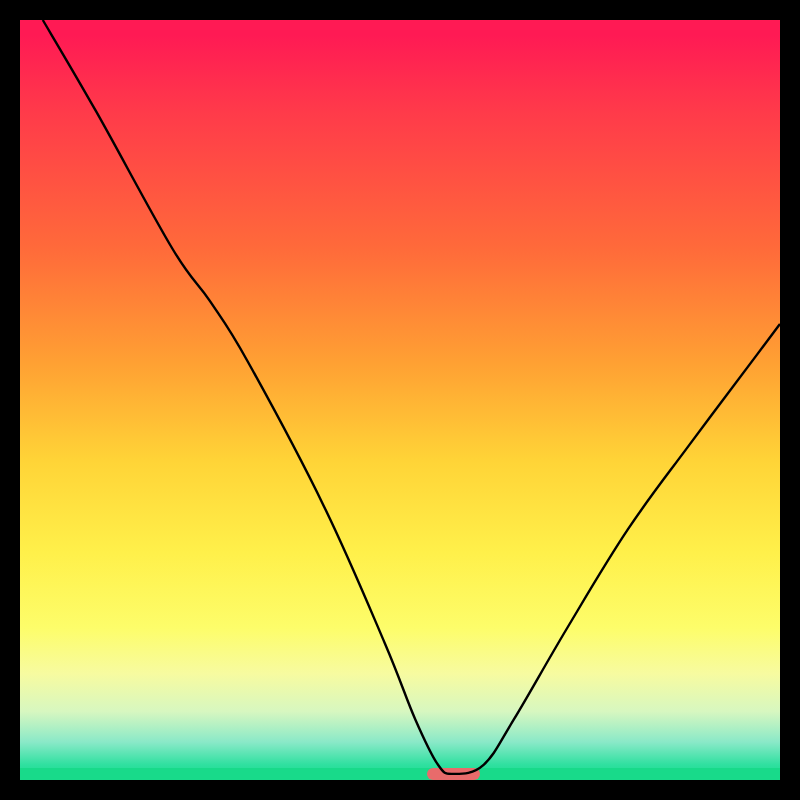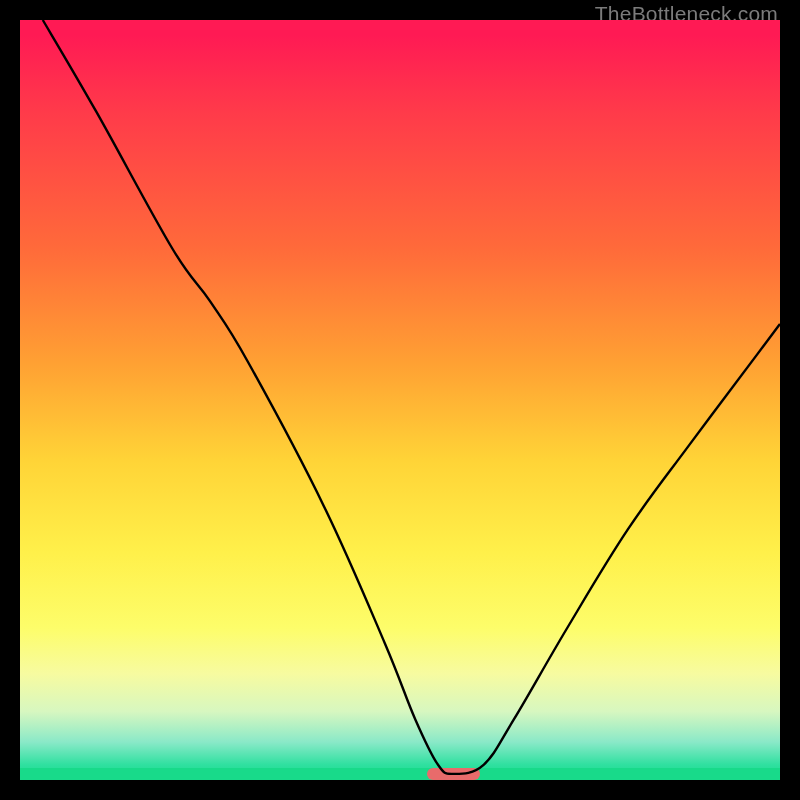--- a/index.html
+++ b/index.html
@@ -71,21 +71,20 @@
     font-size: 21px;
     font-weight: 400;
     letter-spacing: 0.2px;
   }
 </style>
 </head>
 <body>
 
 <div class="frame">
 
-  <div class="watermark">TheBottleneck.com</div>
 
   <div class="plot-area">
     <div class="bottom-strip"></div>
     <div class="red-marker" id="red-marker" style="left: 406.6px; width: 53.2px; bottom: 0px;"></div>
     <svg class="curve" viewBox="0 0 760 760" preserveAspectRatio="none">
       <path id="curve-path" d="M 22.8 0.0 C 32.4 16.4, 52.7 50.2, 76.0 91.2 C 99.3 132.2, 131.5 193.8, 152.0 228.0 C 172.5 262.2, 176.3 260.7, 190.0 281.2 C 203.7 301.7, 207.5 305.1, 228.0 342.0 C 248.5 378.9, 279.4 435.8, 304.0 486.4 C 328.6 537.0, 348.4 584.9, 364.8 623.2 C 381.2 661.5, 385.6 677.3, 395.2 699.2 C 404.8 721.1, 411.2 735.0, 418.0 744.8 C 424.8 754.6, 425.0 753.9, 433.2 753.9 C 441.4 753.9, 452.7 754.6, 463.6 744.8 C 474.5 735.0, 479.0 723.8, 494.0 699.2 C 509.0 674.6, 526.7 642.2, 547.2 608.0 C 567.7 573.8, 586.1 542.0, 608.0 509.2 C 629.9 476.4, 645.5 457.1, 668.8 425.6 C 692.1 394.1, 720.8 356.3, 737.2 334.4 C 753.6 312.5, 755.9 309.5, 760.0 304.0" fill="none" stroke="#000" stroke-width="2.4"></path>
     </svg>
   </div>
 
 </div>

